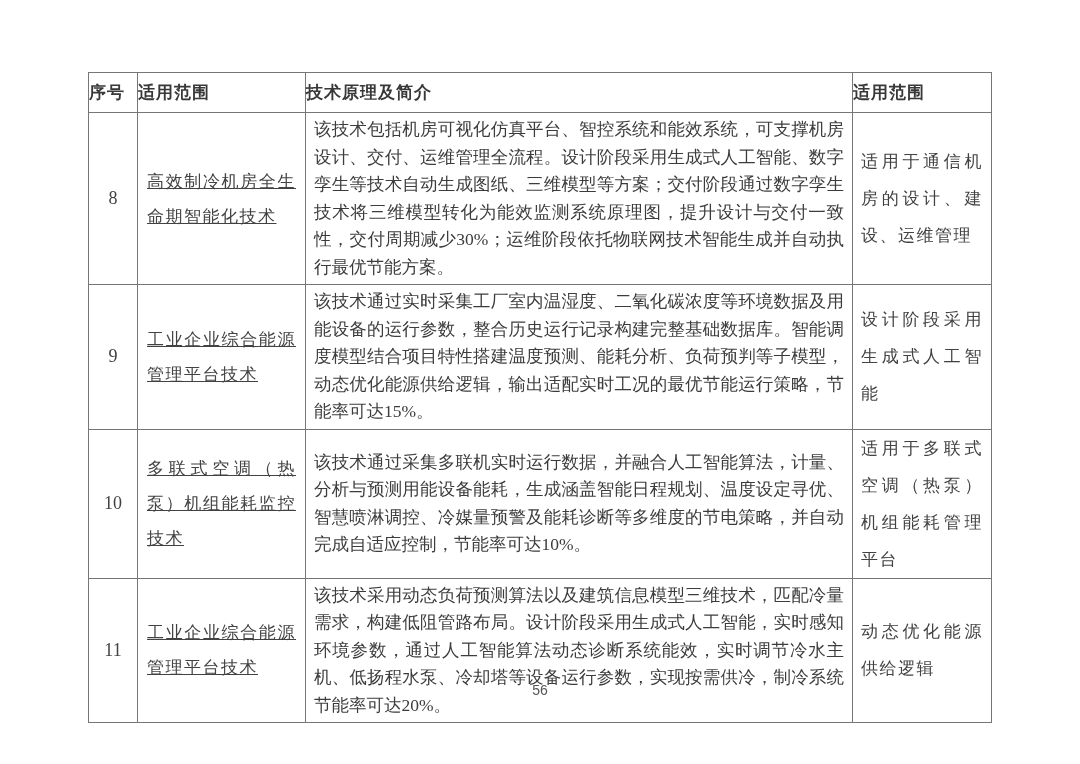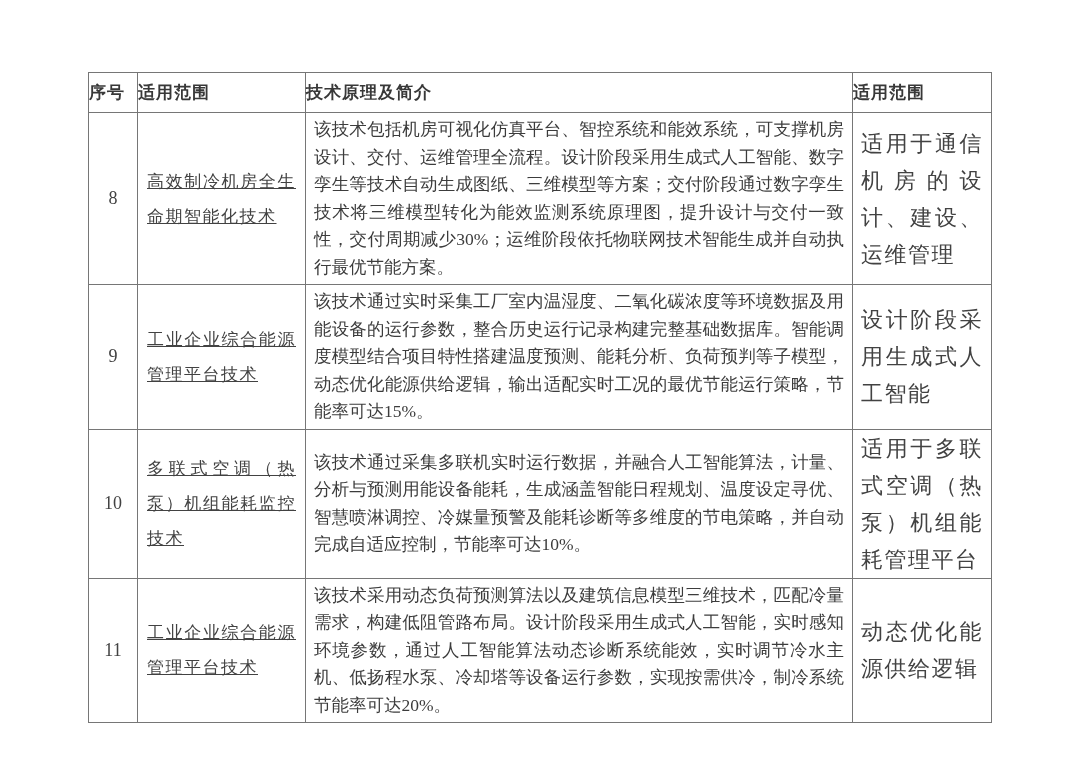--- a/index.html
+++ b/index.html
@@ -59,21 +59,21 @@
   td.col-desc {
     padding: 3px 8px 3px 8px;
     font-size: 17.5px;
     line-height: 27.5px;
     text-align: justify;
     color: #3c3c3c;
   }
 
   td.col-scope {
     padding: 0 8px;
-    font-size: 22px;
+    font-size: 17px;
     letter-spacing: 1.5px;
     line-height: 37px;
     text-align: justify;
     color: #424242;
   }
 
   .page-footer {
     position: absolute;
     left: 0;
     top: 682px;
@@ -125,14 +125,15 @@
       </tr>
       <tr style="height:143px">
         <td class="col-no">11</td>
         <td class="col-name">工业企业综合能源管理平台技术</td>
         <td class="col-desc">该技术采用动态负荷预测算法以及建筑信息模型三维技术，匹配冷量需求，构建低阻管路布局。设计阶段采用生成式人工智能，实时感知环境参数，通过人工智能算法动态诊断系统能效，实时调节冷水主机、低扬程水泵、冷却塔等设备运行参数，实现按需供冷，制冷系统节能率可达20%。</td>
         <td class="col-scope">动态优化能源供给逻辑</td>
       </tr>
     </tbody>
   </table>
 
+  <div class="page-footer">56</div>
 
 </div>
 
 </body></html>

